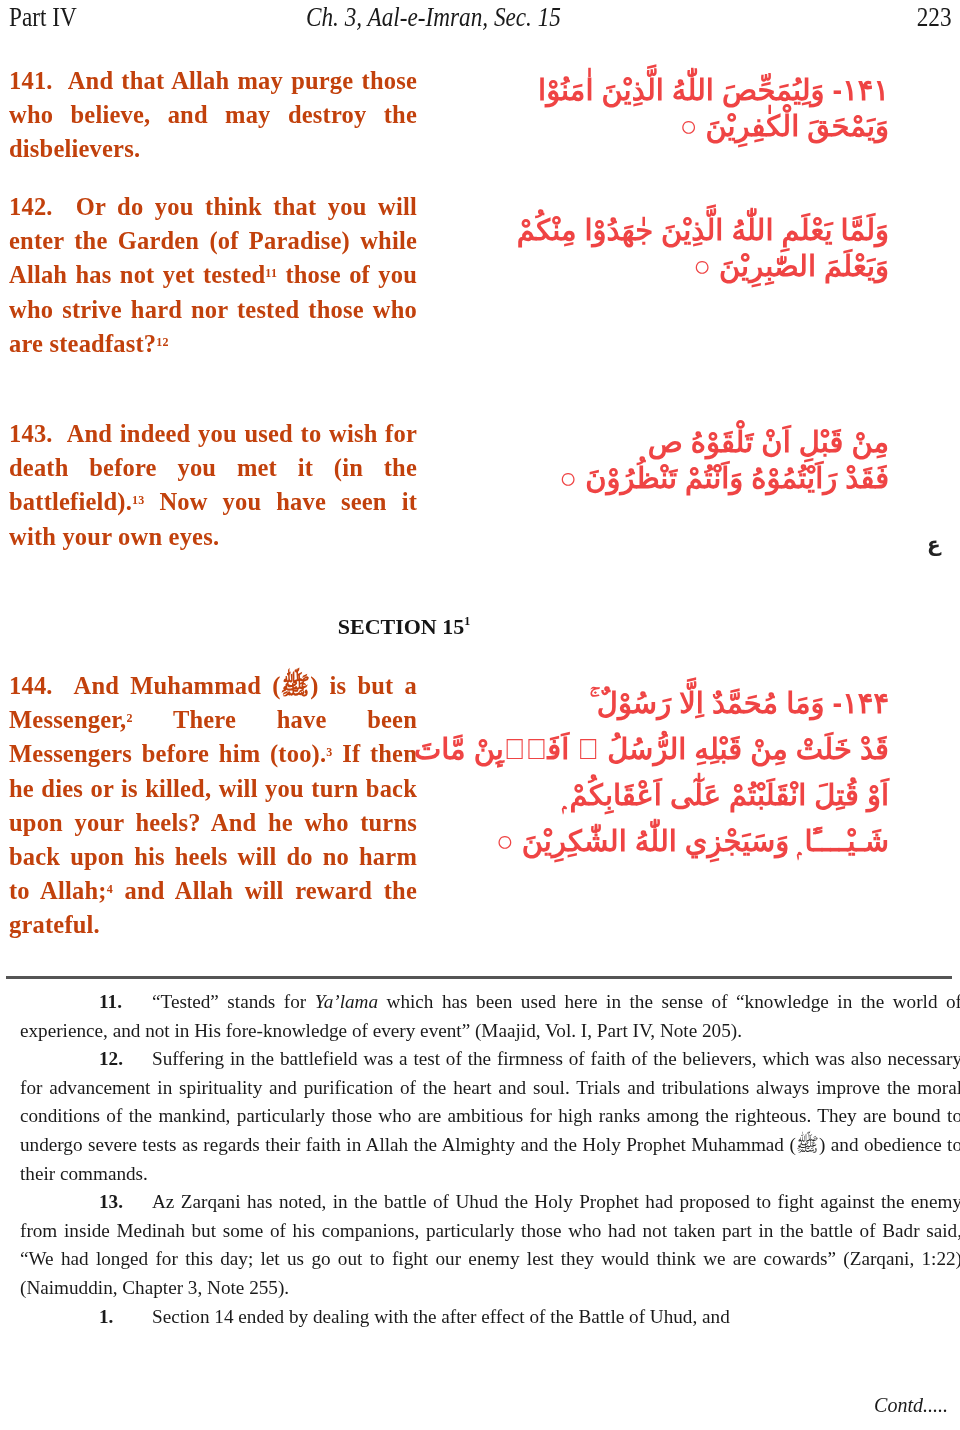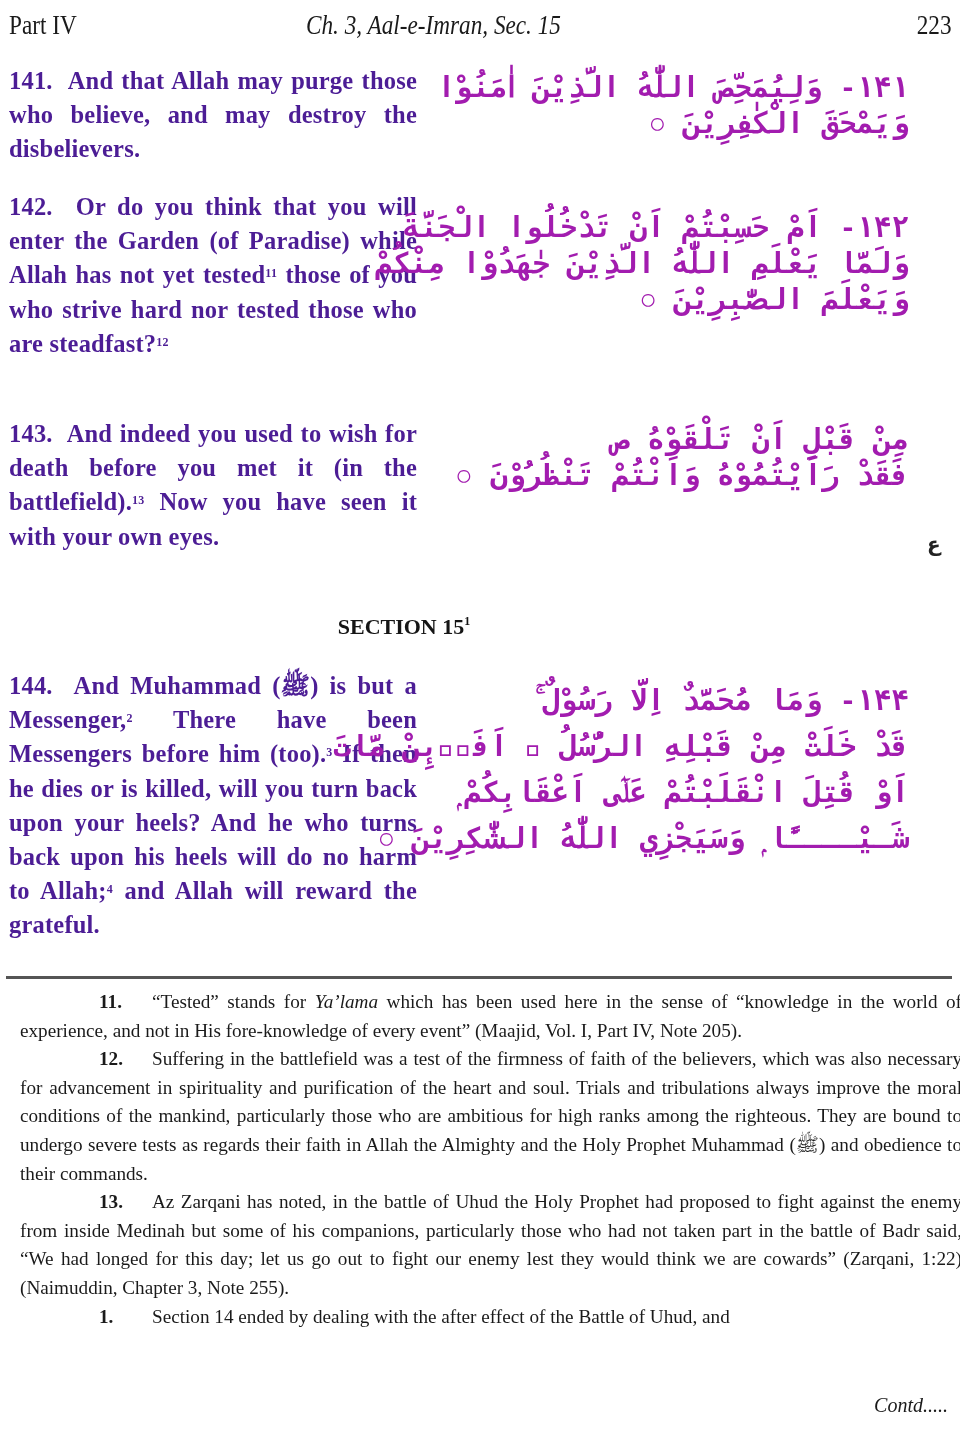--- a/index.html
+++ b/index.html
@@ -1,37 +1,37 @@
 <!DOCTYPE html>
 <html><head>
 <meta charset="utf-8">
 <style>
   * { box-sizing: border-box; margin: 0; padding: 0; }
   html, body { width: 960px; height: 1430px; background: #ffffff; overflow: hidden; }
   body { position: relative; color: #111; font-family: "Liberation Serif", serif; }
 
-  .header { position: absolute; top: 8px; left: 0; width: 960px; height: 36px; }
+  .header { position: absolute; top: 0; left: 0; width: 960px; height: 36px; }
   .header span { position: absolute; top: 2px; font-size: 27px; font-family: "Liberation Serif", serif; color: #1a1a1a; transform: scaleX(0.86); transform-origin: left top; }
   .hdr-part { left: 9px; }
   .hdr-chapter { left: 306px; font-style: italic; }
   .hdr-page { right: 9px; transform-origin: right top !important; }
 
   .verse-en {
     position: absolute; left: 9px; width: 408px;
     font-family: "Liberation Serif", serif; font-weight: bold;
     font-size: 24.5px; line-height: 34.2px; text-align: justify;
-    color: #4c1d95; letter-spacing: 0.2px;
+    color: #c2410c; letter-spacing: 0.2px;
   }
   .verse-en sup { font-size: 12px; vertical-align: top; position: relative; top: -2px; }
 
   .verse-ar {
-    position: absolute; left: 444px; width: 465px;
+    position: absolute; left: 424px; width: 465px;
     direction: rtl; text-align: right;
-    font-family: Liberation Mono, monospace; font-weight: bold;
-    font-size: 29px; line-height: 36px; color: #a21caf;
+    font-family: Liberation Sans, sans-serif; font-weight: bold;
+    font-size: 29px; line-height: 36px; color: #ef4444;
   }
   .verse-ar .ar-line { display: block; white-space: nowrap; }
   .ruku-mark { position: absolute; left: 927px; top: 532px; font-family: "DejaVu Sans", sans-serif; font-size: 20px; font-weight: bold; color: #222; }
 
   .section-heading { position: absolute; top: 614px; left: 0; width: 808px; text-align: center; font-size: 22px; font-weight: bold; font-family: "Liberation Serif", serif; color: #151515; }
   .section-heading sup { font-size: 12px; vertical-align: top; }
 
   .separator { position: absolute; top: 976px; left: 6px; width: 946px; height: 3px; background: #555; }
 
   .footnotes { position: absolute; top: 988px; left: 20px; width: 942px; font-family: "Liberation Serif", serif; font-size: 19.2px; line-height: 28.6px; color: #1a1a1a; text-align: justify; }
@@ -57,21 +57,20 @@
 <div class="verse-ar" style="top:72px;">
   <span class="ar-line">۱۴۱- وَلِيُمَحِّصَ اللّٰهُ الَّذِيْنَ اٰمَنُوْا</span>
   <span class="ar-line">وَيَمْحَقَ الْكٰفِرِيْنَ ○</span>
 </div>
 
 <div class="verse-en" style="top:190px;">
   <span>142.</span>&nbsp;
   <span>Or do you think that you will enter the Garden (of Paradise) while Allah has not yet tested</span><sup>11</sup><span> those of you who strive hard nor tested those who are steadfast?</span><sup>12</sup>
 </div>
 <div class="verse-ar" style="top:212px;">
-  <span class="ar-line">۱۴۲- اَمْ حَسِبْتُمْ اَنْ تَدْخُلُوا الْجَنَّةَ</span>
   <span class="ar-line">وَلَمَّا يَعْلَمِ اللّٰهُ الَّذِيْنَ جٰهَدُوْا مِنْكُمْ</span>
   <span class="ar-line">وَيَعْلَمَ الصّٰبِرِيْنَ ○</span>
 </div>
 
 <div class="verse-en" style="top:417px;">
   <span>143.</span>&nbsp;
   <span>And indeed you used to wish for death before you met it (in the battlefield).</span><sup>13</sup><span> Now you have seen it with your own eyes.</span>
 </div>
 <div class="verse-ar" style="top:424px;">
   <span class="ar-line">مِنْ قَبْلِ اَنْ تَلْقَوْهُ ص</span>

